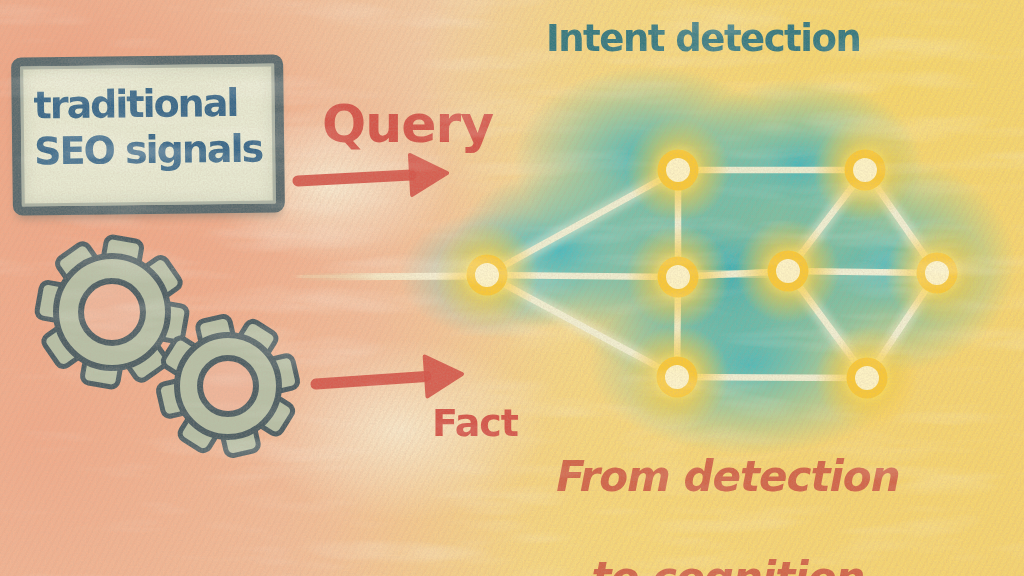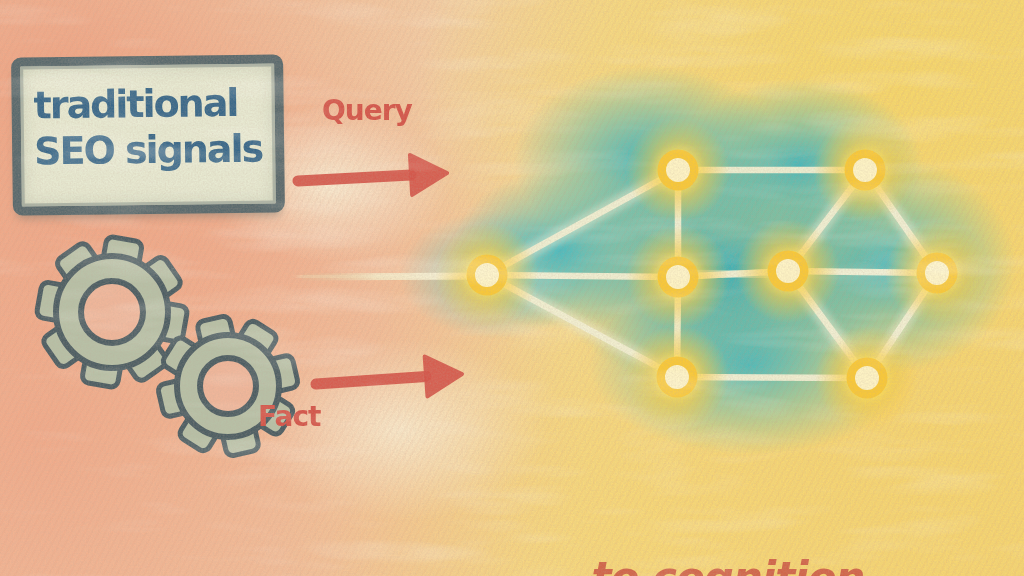--- a/index.html
+++ b/index.html
@@ -31,23 +31,23 @@
       radial-gradient(520px 300px at 680px 525px,rgba(247,217,120,.85), rgba(247,217,120,0) 78%),
       linear-gradient(100deg,#f2c2a2 0%,#f3cda4 38%,#f5d98e 55%,#f4d577 100%);
   }
   .bg::after{
     content:"";position:absolute;inset:0;
     background:repeating-linear-gradient(118deg, rgba(214,120,92,.05) 0 2px, rgba(255,255,255,0) 2px 6px);
   }
   #scene{position:absolute;left:0;top:0;z-index:1;}
   .texture{position:absolute;left:0;top:0;z-index:3;pointer-events:none;}
   .label{position:absolute;z-index:2;font-weight:bold;white-space:pre-line;}
-  .query{left:322px;top:94px;font-size:28px;letter-spacing:-1px;color:var(--text_red);}
+  .query{left:322px;top:94px;font-size:52px;letter-spacing:-1px;color:var(--text_red);}
   .intent{left:546px;top:17px;font-size:37px;letter-spacing:-1.5px;color:var(--text_teal);}
-  .fact{left:258px;top:400px;width:260px;text-align:left;font-size:28px;line-height:1.22;letter-spacing:-1px;color:var(--text_red);}
+  .fact{left:258px;top:400px;width:260px;text-align:right;font-size:38px;line-height:1.22;letter-spacing:-1px;color:var(--text_red);}
   .cognition{left:528px;top:452px;width:400px;text-align:center;font-size:42px;line-height:1.2;font-style:italic;letter-spacing:-1px;color:var(--text_orange);}
   .signal-box{
     position:absolute;z-index:2;left:12px;top:56px;width:272px;height:158px;
     box-sizing:border-box;border:9px solid var(--box_border);border-radius:10px;
     background:var(--box_fill);
     box-shadow: inset 0 0 0 3px rgba(90,106,109,.35), inset 0 0 18px rgba(120,130,110,.28),
                 0 7px 9px -4px rgba(100,110,105,.45);
     padding:16px 0 0 13px;transform:rotate(-0.7deg);
   }
   .box-line{font-size:38px;font-weight:bold;line-height:1.22;letter-spacing:-2px;color:var(--text_blue);}
@@ -181,25 +181,26 @@
         <polygon points="462,374 427.4508087019389,396.4132411901978 424.71748660557336,356.50673858326024" fill="#d4564a" stroke="#d4564a" stroke-width="4" stroke-linejoin="round" opacity="0.92"></polygon>
       </g>
     </svg>
 
   <div class="signal-box">
     <div class="box-line">traditional</div>
     <div class="box-line">SEO signals</div>
   </div>
 
   <div class="label query">Query</div>
+  <div class="label intent">Intent detection</div>
 
   <div class="label fact"><span>Fact</span><br>
     </div>
 
-  <div class="label cognition"><br>
+  <div class="label cognition"><span>From detection</span><br>
     <span>to cognition</span></div>
 
   <svg class="texture" width="1024" height="576">
     <defs>
       <filter id="streakF" x="0" y="0" width="100%" height="100%">
         <feTurbulence type="turbulence" baseFrequency="0.005 0.028" numOctaves="3" seed="4"></feTurbulence>
         <feColorMatrix type="matrix" values="0 0 0 0 1  0 0 0 0 0.98  0 0 0 0 0.9  0.4 0.4 0.4 0 -0.35"></feColorMatrix>
       </filter>
       <filter id="grainF" x="0" y="0" width="100%" height="100%">
         <feTurbulence type="fractalNoise" baseFrequency="0.6" numOctaves="2" seed="11"></feTurbulence>

